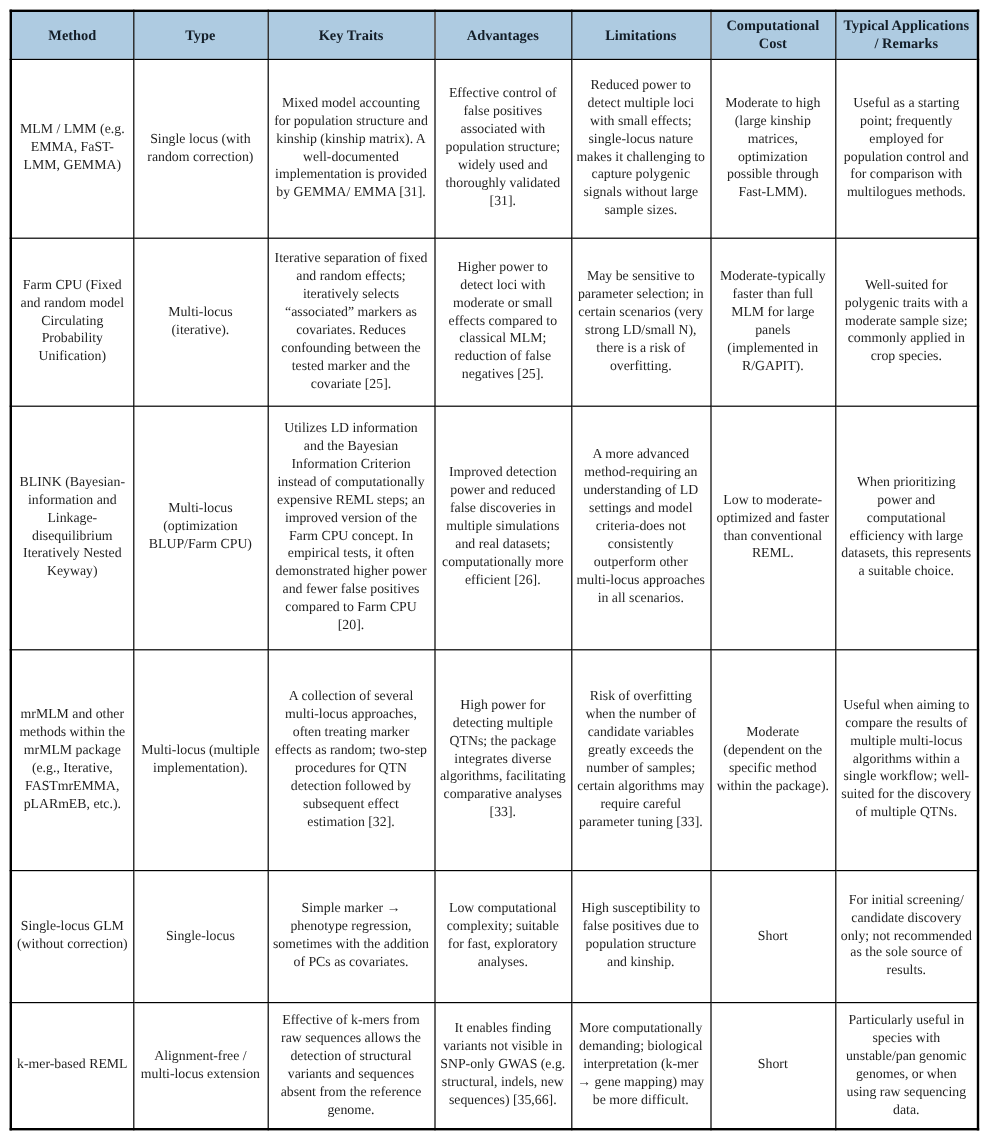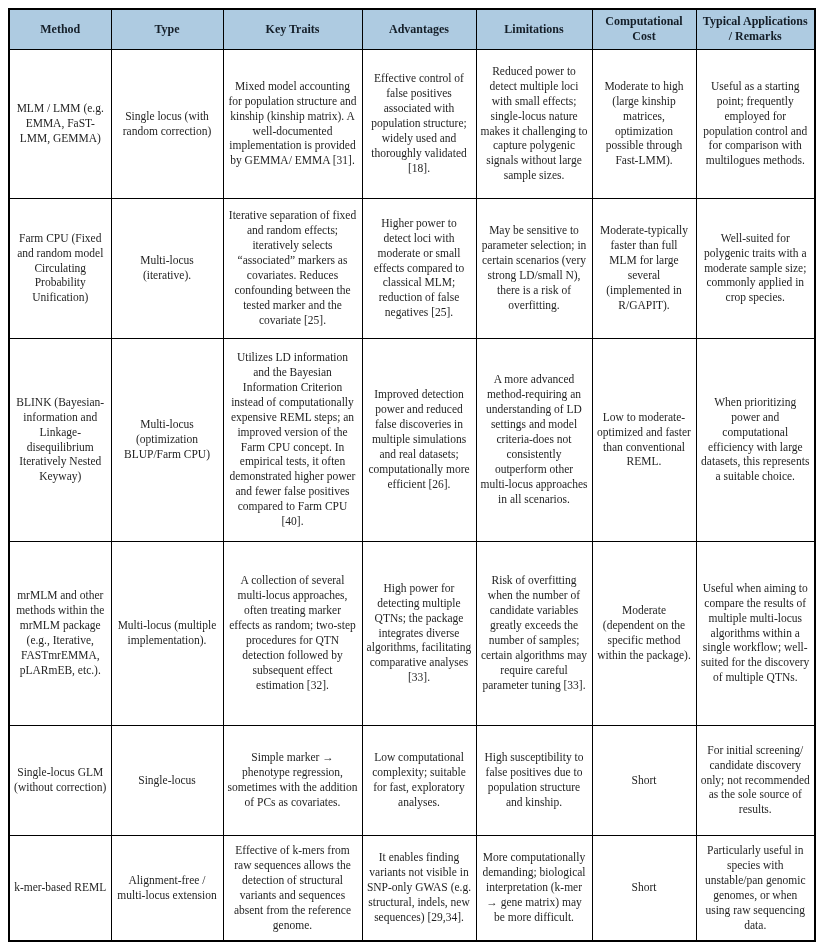--- a/index.html
+++ b/index.html
@@ -73,38 +73,38 @@
         <th>Limitations</th>
         <th>Computational Cost</th>
         <th>Typical Applications / Remarks</th>
       </tr>
     </thead>
     <tbody>
       <tr class="row-1">
         <td>MLM / LMM (e.g. EMMA, FaST-LMM, GEMMA)</td>
         <td>Single locus (with random correction)</td>
         <td>Mixed model accounting for population structure and kinship (kinship matrix). A well-documented implementation is provided by GEMMA/ EMMA [31].</td>
-        <td>Effective control of false positives associated with population structure; widely used and thoroughly validated [18].</td>
+        <td>Effective control of false positives associated with population structure; widely used and thoroughly validated [31].</td>
         <td>Reduced power to detect multiple loci with small effects; single-locus nature makes it challenging to capture polygenic signals without large sample sizes.</td>
         <td>Moderate to high (large kinship matrices, optimization possible through Fast-LMM).</td>
         <td>Useful as a starting point; frequently employed for population control and for comparison with multilogues methods.</td>
       </tr>
       <tr class="row-2">
         <td>Farm CPU (Fixed and random model Circulating Probability Unification)</td>
         <td>Multi-locus (iterative).</td>
         <td>Iterative separation of fixed and random effects; iteratively selects “associated” markers as covariates. Reduces confounding between the tested marker and the covariate [25].</td>
         <td>Higher power to detect loci with moderate or small effects compared to classical MLM; reduction of false negatives [25].</td>
         <td>May be sensitive to parameter selection; in certain scenarios (very strong LD/small N), there is a risk of overfitting.</td>
-        <td>Moderate-typically faster than full MLM for large several (implemented in R/GAPIT).</td>
+        <td>Moderate-typically faster than full MLM for large panels (implemented in R/GAPIT).</td>
         <td>Well-suited for polygenic traits with a moderate sample size; commonly applied in crop species.</td>
       </tr>
       <tr class="row-3">
         <td>BLINK (Bayesian-information and Linkage-disequilibrium Iteratively Nested Keyway)</td>
         <td>Multi-locus (optimization BLUP/Farm CPU)</td>
-        <td>Utilizes LD information and the Bayesian Information Criterion instead of computationally expensive REML steps; an improved version of the Farm CPU concept. In empirical tests, it often demonstrated higher power and fewer false positives compared to Farm CPU [40].</td>
+        <td>Utilizes LD information and the Bayesian Information Criterion instead of computationally expensive REML steps; an improved version of the Farm CPU concept. In empirical tests, it often demonstrated higher power and fewer false positives compared to Farm CPU [20].</td>
         <td>Improved detection power and reduced false discoveries in multiple simulations and real datasets; computationally more efficient [26].</td>
         <td>A more advanced method-requiring an understanding of LD settings and model criteria-does not consistently outperform other multi-locus approaches in all scenarios.</td>
         <td>Low to moderate-optimized and faster than conventional REML.</td>
         <td>When prioritizing power and computational efficiency with large datasets, this represents a suitable choice.</td>
       </tr>
       <tr class="row-4">
         <td>mrMLM and other methods within the mrMLM package (e.g., Iterative, FASTmrEMMA, pLARmEB, etc.).</td>
         <td>Multi-locus (multiple implementation).</td>
         <td>A collection of several multi-locus approaches, often treating marker effects as random; two-step procedures for QTN detection followed by subsequent effect estimation [32].</td>
         <td>High power for detecting multiple QTNs; the package integrates diverse algorithms, facilitating comparative analyses [33].</td>
@@ -118,20 +118,20 @@
         <td>Simple marker → phenotype regression, sometimes with the addition of PCs as covariates.</td>
         <td>Low computational complexity; suitable for fast, exploratory analyses.</td>
         <td>High susceptibility to false positives due to population structure and kinship.</td>
         <td>Short</td>
         <td>For initial screening/ candidate discovery only; not recommended as the sole source of results.</td>
       </tr>
       <tr class="row-6">
         <td>k-mer-based REML</td>
         <td>Alignment-free / multi-locus extension</td>
         <td>Effective of k-mers from raw sequences allows the detection of structural variants and sequences absent from the reference genome.</td>
-        <td>It enables finding variants not visible in SNP-only GWAS (e.g. structural, indels, new sequences) [29,34].</td>
-        <td>More computationally demanding; biological interpretation (k-mer → gene matrix) may be more difficult.</td>
+        <td>It enables finding variants not visible in SNP-only GWAS (e.g. structural, indels, new sequences) [35,66].</td>
+        <td>More computationally demanding; biological interpretation (k-mer → gene mapping) may be more difficult.</td>
         <td>Short</td>
         <td>Particularly useful in species with unstable/pan genomic genomes, or when using raw sequencing data.</td>
       </tr>
     </tbody>
   </table>
 </div>
 
 </body></html>

